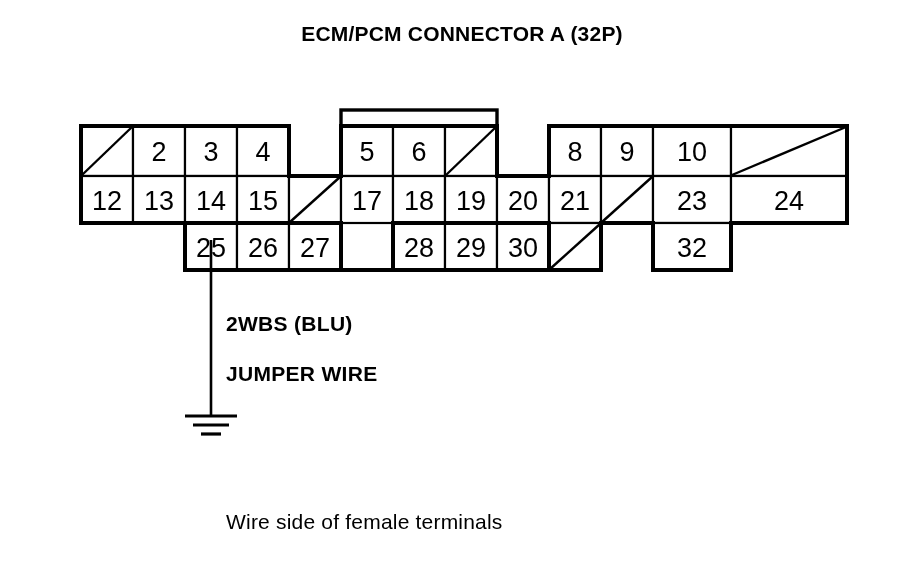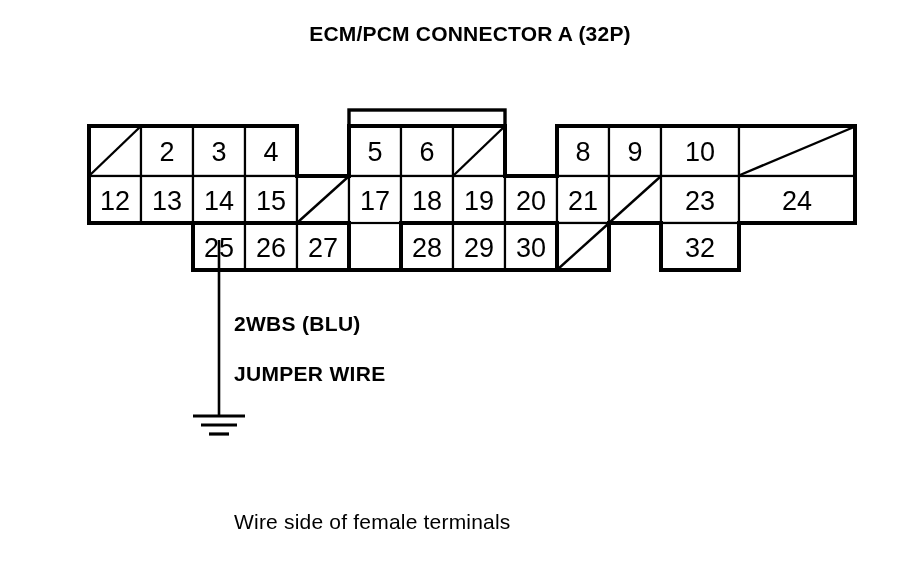--- a/index.html
+++ b/index.html
@@ -10,21 +10,21 @@
   body {
     width: 917px;
     height: 582px;
     position: relative;
     overflow: hidden;
     font-family: "Liberation Sans", sans-serif;
     color: #000000;
   }
   #diagram-root {
     position: absolute;
-    left: 12px;
+    left: 4px;
     top: 0;
     width: 846px;
     height: 582px;
     border-radius: 25px;
   }
   .title-text {
     font-weight: bold;
     font-size: 21px;
     letter-spacing: 0.2px;
   }

